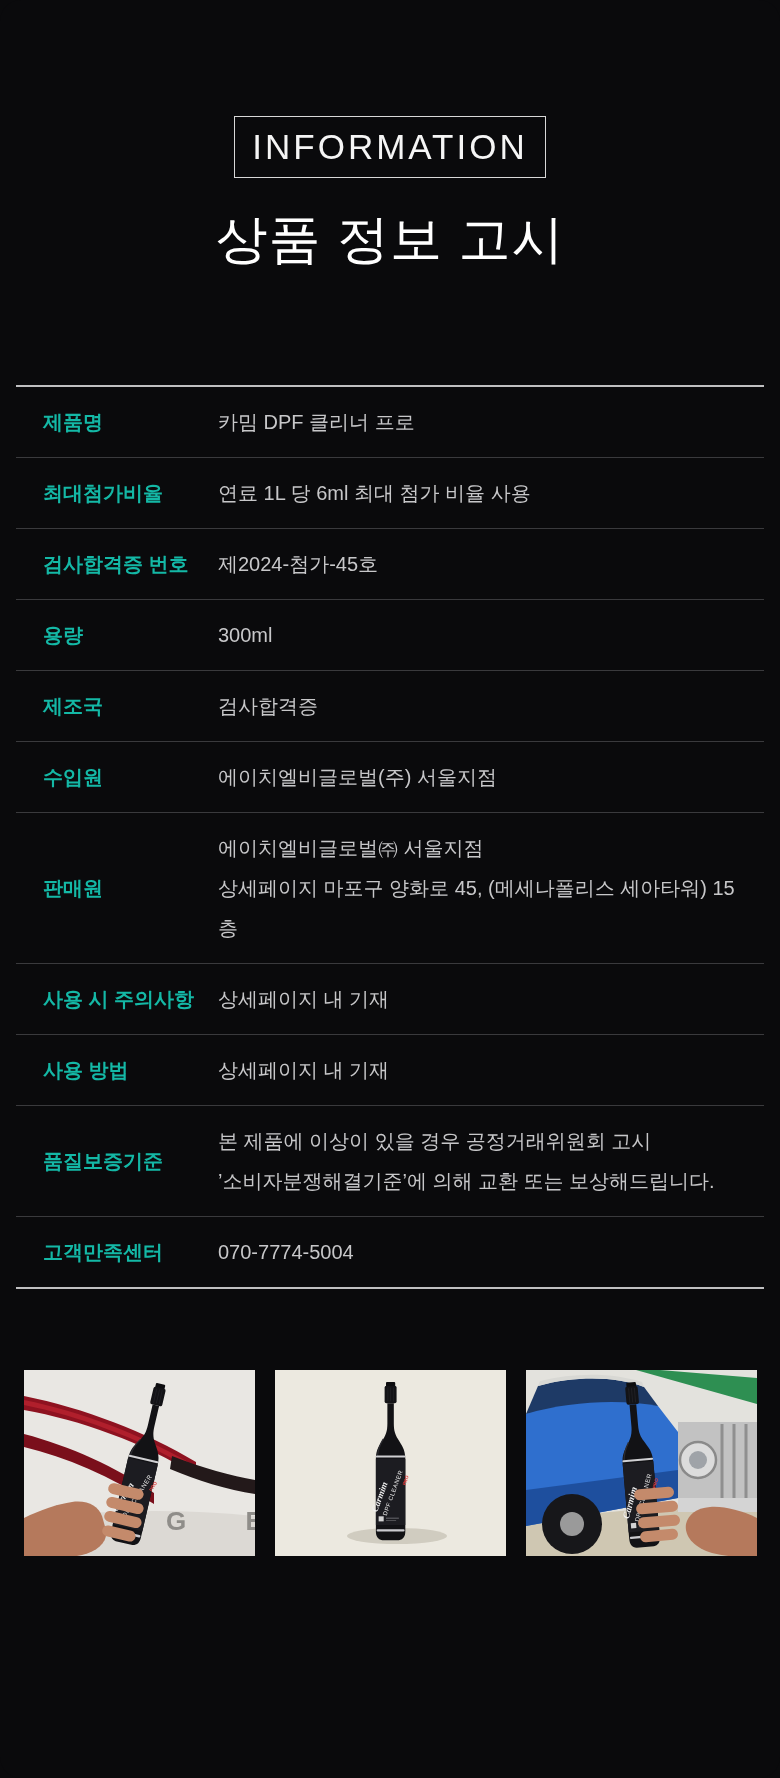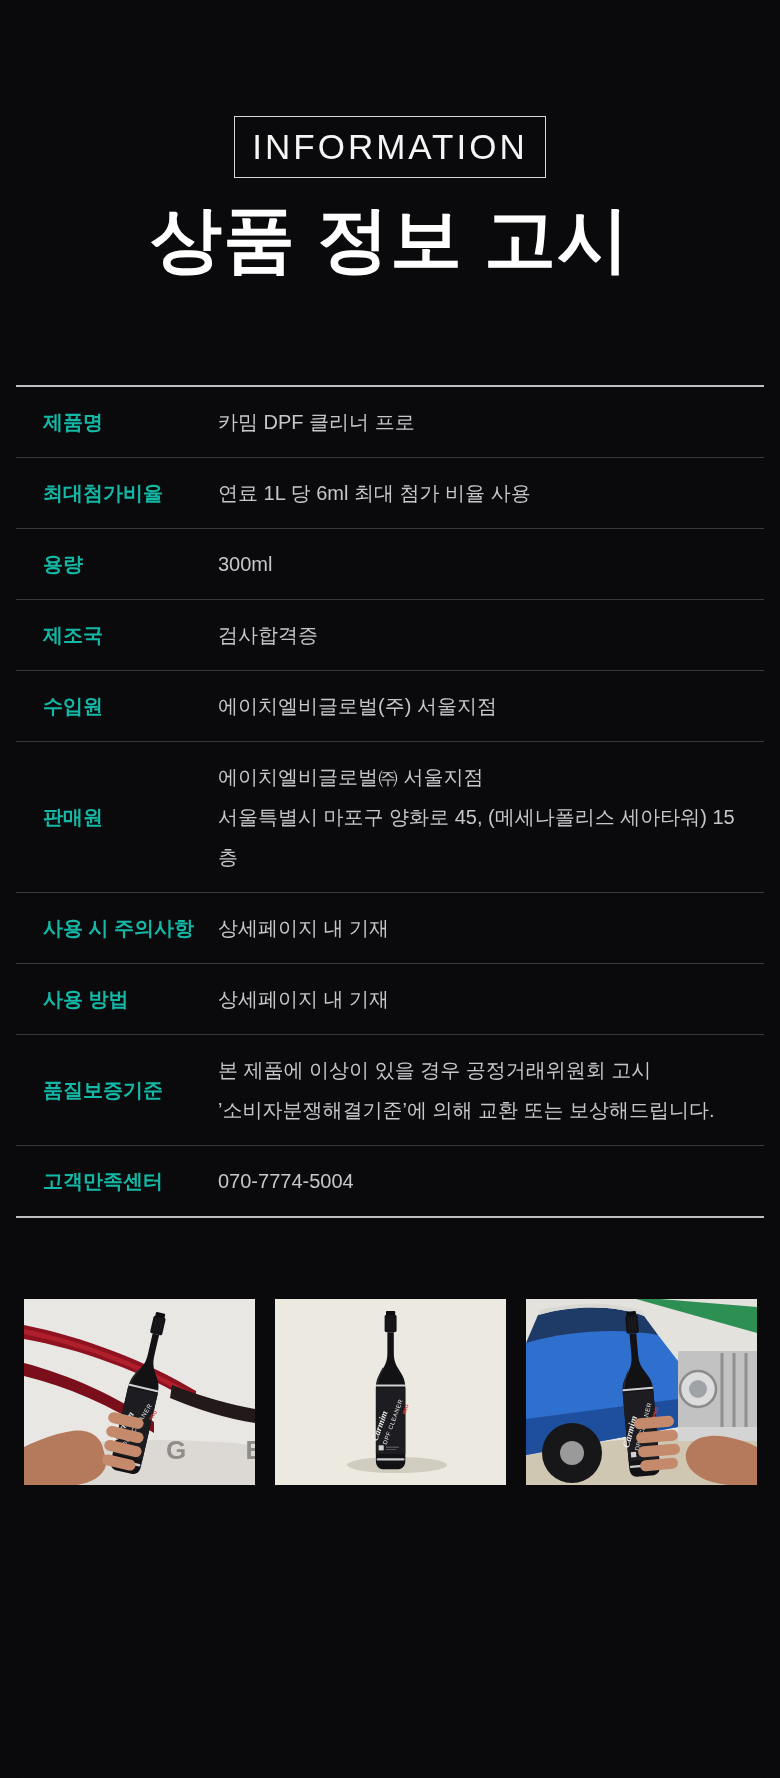--- a/index.html
+++ b/index.html
@@ -16,21 +16,21 @@
     width:310px;height:60px;
     margin:116px auto 0;
     border:1px solid #d8d8d8;
     display:flex;align-items:center;justify-content:center;
     font-size:35px;font-weight:300;letter-spacing:3px;
     color:#f5f5f5;
   }
   .page-title{
     margin-top:24px;
     text-align:center;
-    font-size:72px;line-height:74px;font-weight:700;
+    font-size:52px;line-height:74px;font-weight:400;
     letter-spacing:1px;color:#ffffff;
   }
   
   .info-table{
     margin:109px 16px 0;
     border-top:2px solid #bfbfc1;
     border-bottom:2px solid #bfbfc1;
   }
   .info-row{
     display:flex;align-items:center;
@@ -97,20 +97,26 @@
           <span class="vline">카밈 DPF 클리너 프로</span>
         </div>
       </div>
       <div class="info-row">
         <div class="info-label">최대첨가비율</div>
         <div class="info-value">
           <span class="vline">연료 1L 당 6ml 최대 첨가 비율 사용</span>
         </div>
       </div>
       <div class="info-row">
+        <div class="info-label">검사합격증 번호</div>
+        <div class="info-value">
+          <span class="vline">제2024-첨가-45호</span>
+        </div>
+      </div>
+      <div class="info-row">
         <div class="info-label">용량</div>
         <div class="info-value">
           <span class="vline">300ml</span>
         </div>
       </div>
       <div class="info-row">
         <div class="info-label">제조국</div>
         <div class="info-value">
           <span class="vline">검사합격증</span>
         </div>
@@ -118,21 +124,21 @@
       <div class="info-row">
         <div class="info-label">수입원</div>
         <div class="info-value">
           <span class="vline">에이치엘비글로벌(주) 서울지점</span>
         </div>
       </div>
       <div class="info-row">
         <div class="info-label">판매원</div>
         <div class="info-value">
           <span class="vline">에이치엘비글로벌㈜ 서울지점</span>
-          <span class="vline">서울특별시 마포구 양화로 45, (메세나폴리스 세아타워) 15층</span>
+          <span class="vline">상세페이지 마포구 양화로 45, (메세나폴리스 세아타워) 15층</span>
         </div>
       </div>
       <div class="info-row">
         <div class="info-label">사용 시 주의사항</div>
         <div class="info-value">
           <span class="vline">상세페이지 내 기재</span>
         </div>
       </div>
       <div class="info-row">
         <div class="info-label">사용 방법</div>

